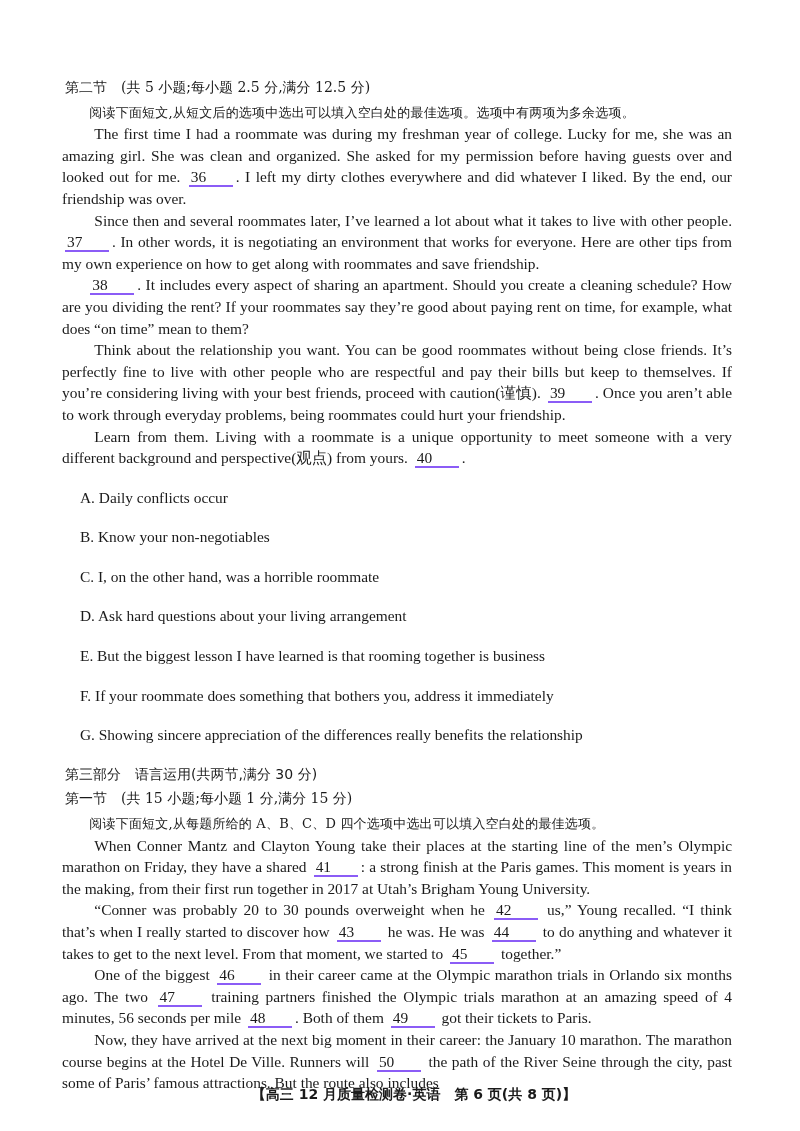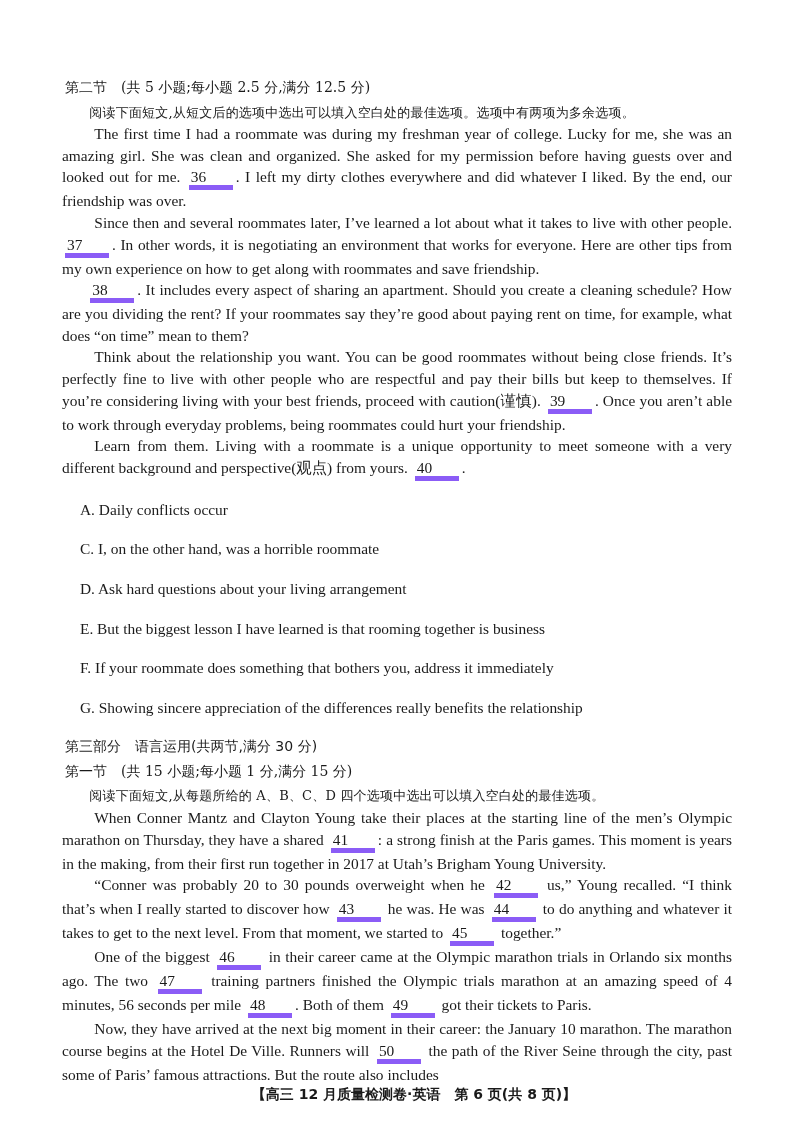--- a/index.html
+++ b/index.html
@@ -12,21 +12,21 @@
     position: absolute; left: 62px; top: 74px; width: 670px;
     font-size: 15.4px; line-height: 21.6px;
   }
   .p { margin: 0; text-align: justify; text-align-last: left; }
   .indent { text-indent: 2.1em; }
   .heading { margin: 3px; font-weight: normal; font-family: "DejaVu Serif", "Liberation Serif", serif; font-size: 14px; }
   .heading.bold { font-weight: normal; font-family: "DejaVu Sans", "Liberation Sans", sans-serif; }
   .instr { font-family: "DejaVu Serif", "Liberation Serif", serif; font-size: 13px; letter-spacing: 0.2px; }
   .blank {
     display: inline-block; min-width: 40px; text-align: center;
-    border-bottom: 5px solid #8b5cf6; line-height: 16px; padding: 0 2px;
+    border-bottom: 2px solid #8b5cf6; line-height: 16px; padding: 0 2px;
     text-indent: 0; margin: 0 3px;
   }
   .options .opt { margin: 18px; }
   .footer {
     position: absolute; left: 14px; width: 800px; top: 1086px;
     text-align: center; font-family: "DejaVu Sans", "Liberation Sans", sans-serif;
     font-size: 14px; font-weight: bold;
   }
 </style>
 </head>
@@ -42,32 +42,33 @@
   <p class="p indent"><span>Since then and several roommates later, I’ve learned a lot about what it takes to live with other people.</span> <span class="blank">37</span><span>. In other words, it is negotiating an environment that works for everyone. Here are other tips from my own experience on how to get along with roommates and save friendship.</span></p>
 
   <p class="p indent"><span class="blank" style="margin-left:-4px">38</span><span>. It includes every aspect of sharing an apartment. Should you create a cleaning schedule? How are you dividing the rent? If your roommates say they’re good about paying rent on time, for example, what does “on time” mean to them?</span></p>
 
   <p class="p indent"><span>Think about the relationship you want. You can be good roommates without being close friends. It’s perfectly fine to live with other people who are respectful and pay their bills but keep to themselves. If you’re considering living with your best friends, proceed with caution(谨慎).</span> <span class="blank">39</span><span>. Once you aren’t able to work through everyday problems, being roommates could hurt your friendship.</span></p>
 
   <p class="p indent"><span>Learn from them. Living with a roommate is a unique opportunity to meet someone with a very different background and perspective(观点) from yours.</span> <span class="blank">40</span><span>.</span></p>
 
   <div class="options">
     <p class="opt">A. Daily conflicts occur</p>
+    <p class="opt">B. Know your non-negotiables</p>
     <p class="opt">C. I, on the other hand, was a horrible roommate</p>
     <p class="opt">D. Ask hard questions about your living arrangement</p>
     <p class="opt">E. But the biggest lesson I have learned is that rooming together is business</p>
     <p class="opt">F. If your roommate does something that bothers you, address it immediately</p>
     <p class="opt">G. Showing sincere appreciation of the differences really benefits the relationship</p>
   </div>
 
   <p class="heading bold">第三部分　语言运用(共两节,满分 30 分)</p>
   <p class="heading">第一节　(共 15 小题;每小题 1 分,满分 15 分)</p>
   <p class="p indent instr">阅读下面短文,从每题所给的 A、B、C、D 四个选项中选出可以填入空白处的最佳选项。</p>
 
   <div id="cloze">
-      <p class="p indent"><span>When Conner Mantz and Clayton Young take their places at the starting line of the men’s Olympic marathon on Thursday, they have a shared </span><span class="blank">41</span><span>: a strong finish at the Paris games. This moment is years in the making, from their first run together in 2017 at Utah’s Brigham Young University.</span></p>
+      <p class="p indent"><span>When Conner Mantz and Clayton Young take their places at the starting line of the men’s Olympic marathon on Friday, they have a shared </span><span class="blank">41</span><span>: a strong finish at the Paris games. This moment is years in the making, from their first run together in 2017 at Utah’s Brigham Young University.</span></p>
       <p class="p indent"><span>“Conner was probably 20 to 30 pounds overweight when he </span><span class="blank">42</span><span> us,” Young recalled. “I think that’s when I really started to discover how </span><span class="blank">43</span><span> he was. He was </span><span class="blank">44</span><span> to do anything and whatever it takes to get to the next level. From that moment, we started to </span><span class="blank">45</span><span> together.”</span></p>
       <p class="p indent"><span>One of the biggest </span><span class="blank">46</span><span> in their career came at the Olympic marathon trials in Orlando six months ago. The two </span><span class="blank">47</span><span> training partners finished the Olympic trials marathon at an amazing speed of 4 minutes, 56 seconds per mile </span><span class="blank">48</span><span>. Both of them </span><span class="blank">49</span><span> got their tickets to Paris.</span></p>
       <p class="p indent"><span>Now, they have arrived at the next big moment in their career: the January 10 marathon. The marathon course begins at the Hotel De Ville. Runners will </span><span class="blank">50</span><span> the path of the River Seine through the city, past some of Paris’ famous attractions. But the route also includes</span></p>
     </div>
 </div>
 
 <div class="footer">【高三 12 月质量检测卷·英语　第 6 页(共 8 页)】</div>
 
 </body></html>

